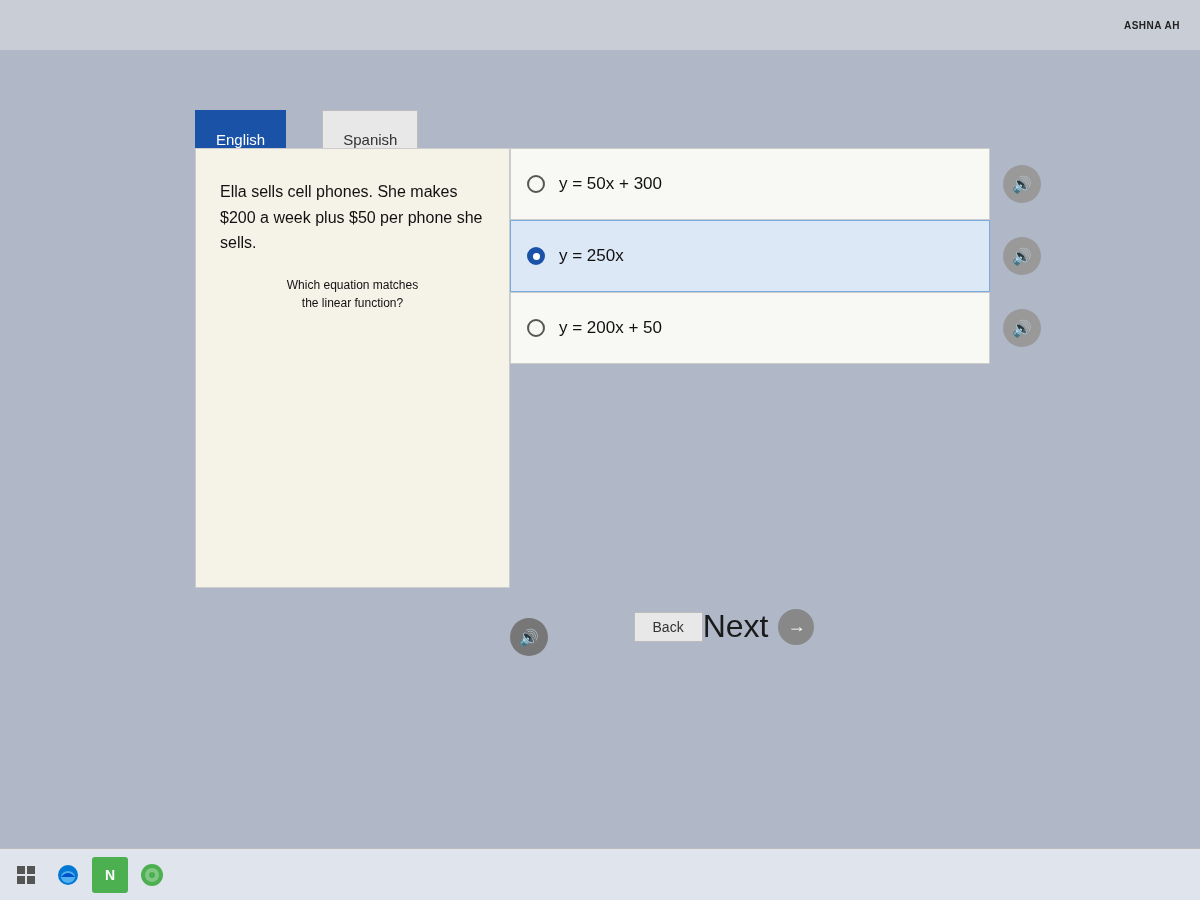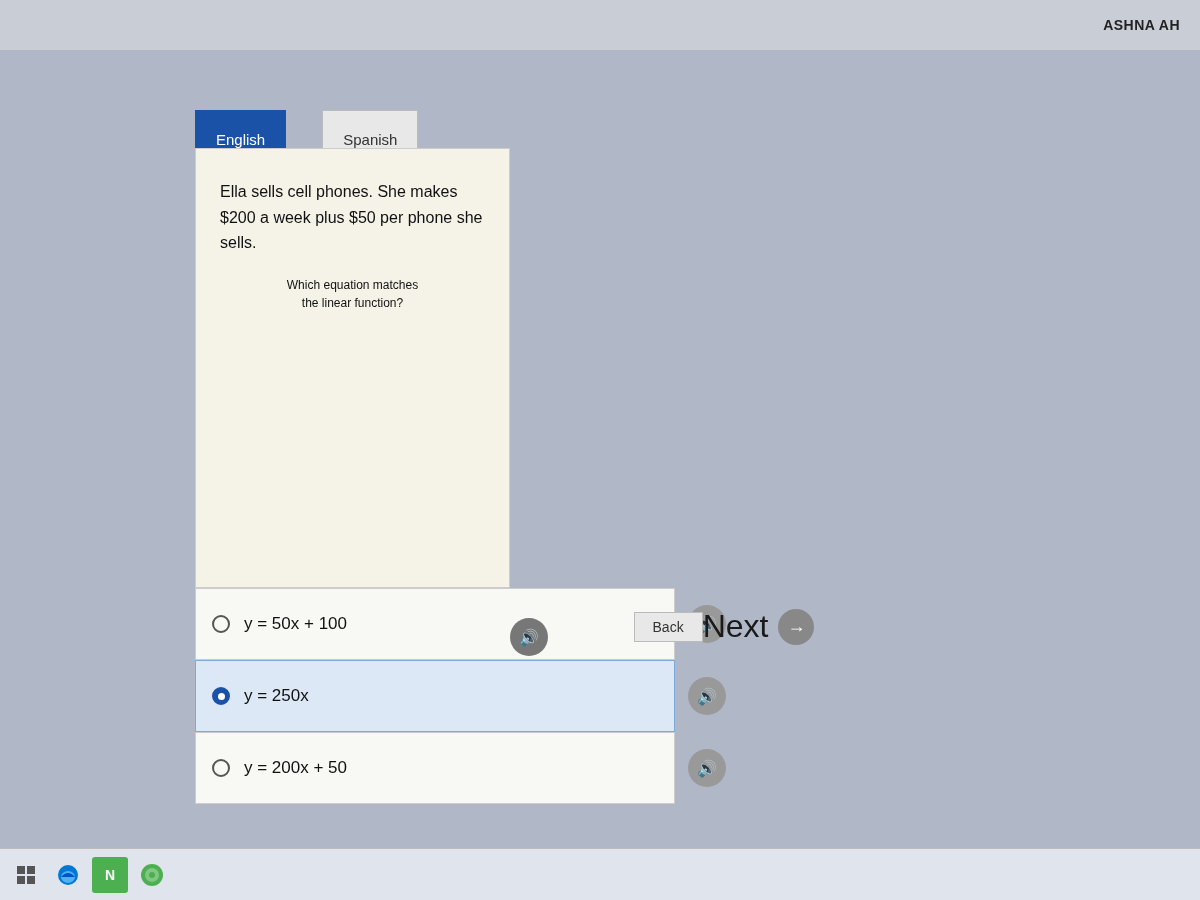--- a/index.html
+++ b/index.html
@@ -20,21 +20,21 @@
       width: 100%;
       height: 50px;
       background: #c8cdd6;
       display: flex;
       align-items: center;
       justify-content: flex-end;
       padding-right: 20px;
     }
 
     .user-name {
-      font-size: 14px;
+      font-size: 10px;
       font-weight: bold;
       color: #222;
       letter-spacing: 0.5px;
     }
 
     
     .lang-tabs {
       position: absolute;
       top: 110px;
       left: 195px;
@@ -63,21 +63,20 @@
       margin-left: 36px;
     }
 
     
     .main-content {
       position: absolute;
       top: 148px;
       left: 195px;
       width: 820px;
       display: flex;
-      flex-direction: column;
       gap: 0;
     }
 
     
     .question-panel {
       width: 315px;
       min-height: 440px;
       background: #f5f2e8;
       border: 1px solid #ccc;
       padding: 30px 24px 24px 24px;
@@ -304,21 +303,21 @@
     <div class="question-prompt">
       <span style="white-space:pre-line;">Which equation matches
 the linear function?</span>
     </div>
   </div>
 
   <div class="answers-panel">
 
     <div class="answer-option" style="position:relative;">
       <div class="radio-circle"></div>
-      <span class="answer-text">y = 50x + 100</span>
+      <span class="answer-text">y = 50x + 300</span>
       <div class="sound-btn-right">
         <span>🔊</span>
       </div>
     </div>
 
     <div class="answer-option selected" style="position:relative;">
       <div class="radio-circle"></div>
       <span class="answer-text">y = 250x</span>
       <div class="sound-btn-right">
         <span>🔊</span>

